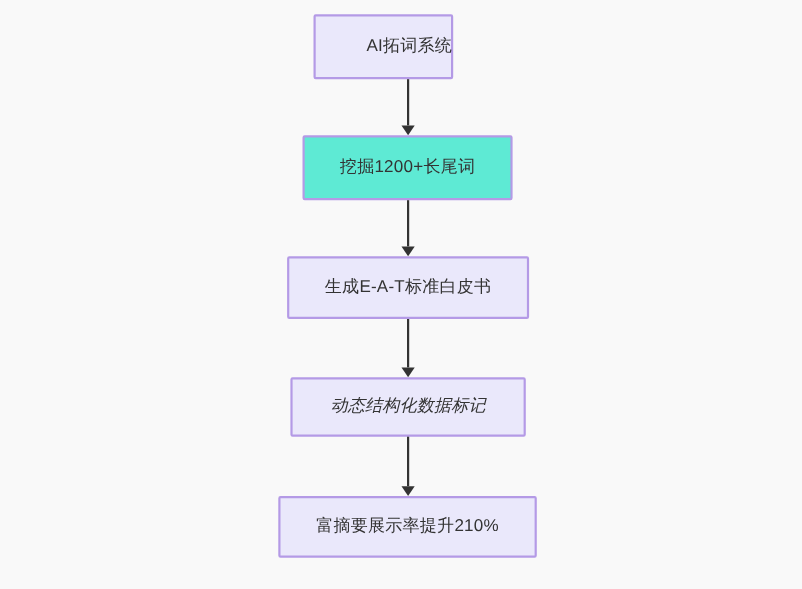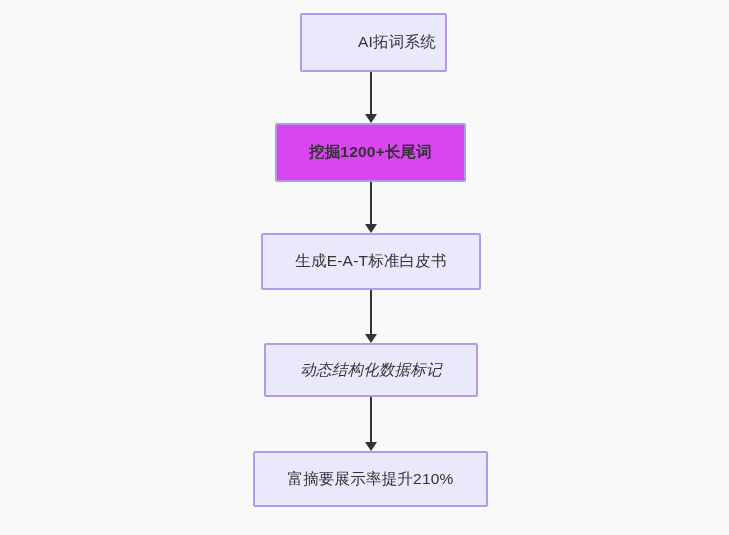--- a/index.html
+++ b/index.html
@@ -38,21 +38,21 @@
     white-space: nowrap;
     user-select: none;
   }
 
   .flow-node-label {
     display: block;
     text-align: center;
   }
 
   
-  #node-1 { left: 300px; top: 13px;  width: 147px; height: 59px; padding-left: 47px; }
+  #node-1 { left: 285px; top: 13px;  width: 127px; height: 59px; padding-left: 47px; }
   #node-2 { left: 275px; top: 123px; width: 191px; height: 59px; }
   #node-3 { left: 261px; top: 233px; width: 220px; height: 57px; }
   #node-4 { left: 264px; top: 343px; width: 214px; height: 54px; font-style: italic; }
   #node-5 { left: 253px; top: 451px; width: 235px; height: 56px; }
 
   
   .flow-edge {
     position: absolute;
     left: 363px;
     width: 16px;
@@ -92,21 +92,21 @@
 
   <div class="flow-node" id="node-1" style="background: rgb(234, 232, 251); border-color: rgb(180, 154, 230); color: rgb(51, 51, 51);">
     <span class="flow-node-label">AI拓词系统</span>
   </div>
 
   <div class="flow-edge" id="edge-1">
     <div class="edge-line" style="background: rgb(51, 51, 51);"></div>
     <div class="edge-head" style="border-top-color: rgb(51, 51, 51);"></div>
   </div>
 
-  <div class="flow-node" id="node-2" style="background: #d946ef; border-color: rgb(180, 154, 230); color: rgb(51, 51, 51); font-weight: bold;">
+  <div class="flow-node" id="node-2" style="background: #5eead4; border-color: rgb(180, 154, 230); color: rgb(51, 51, 51);">
     <span class="flow-node-label">挖掘1200+长尾词</span>
   </div>
 
   <div class="flow-edge" id="edge-2">
     <div class="edge-line" style="background: rgb(51, 51, 51);"></div>
     <div class="edge-head" style="border-top-color: rgb(51, 51, 51);"></div>
   </div>
 
   <div class="flow-node" id="node-3" style="background: rgb(234, 232, 251); border-color: rgb(180, 154, 230); color: rgb(51, 51, 51);">
     <span class="flow-node-label">生成E-A-T标准白皮书</span>

